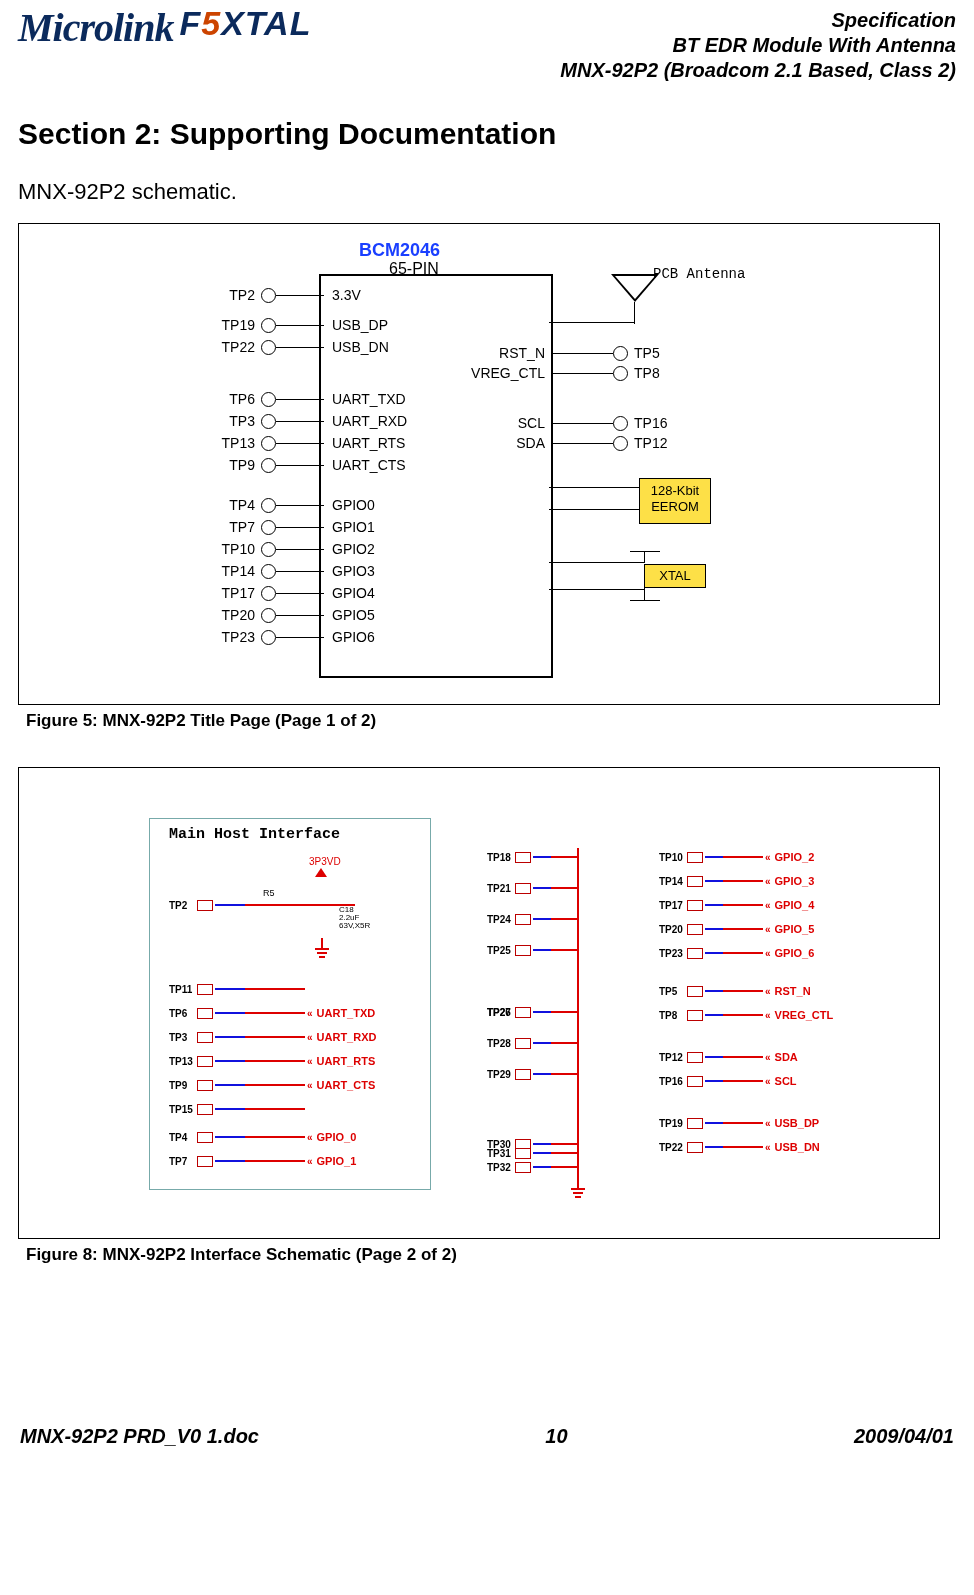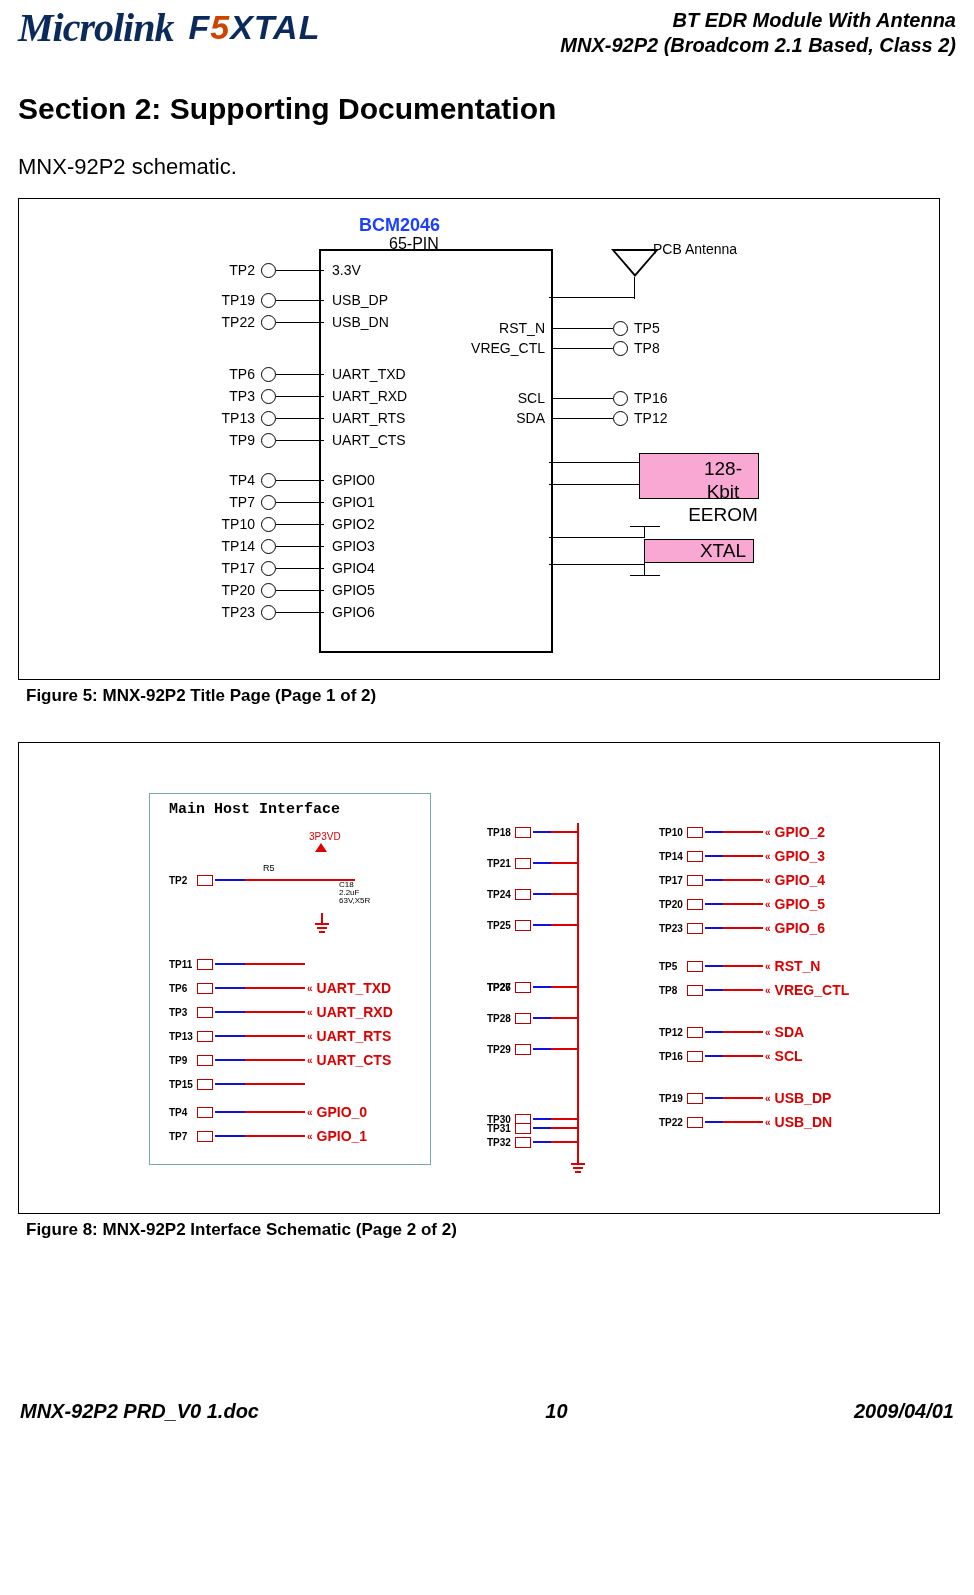--- a/index.html
+++ b/index.html
@@ -14,22 +14,22 @@
     padding: 0 18px 30px 18px;
   }
   .header {
     display: flex;
     align-items: flex-start;
     justify-content: space-between;
     padding-top: 4px;
   }
   .logo-block {
     display: flex;
-    align-items: center;
-    gap: 15px;
+    align-items: flex-start;
+    gap: 6px;
   }
   .logo-microlink {
     font-family: "Comic Sans MS", cursive;
     font-size: 40px;
     font-weight: bold;
     font-style: italic;
     color: #0b2a5c;
     letter-spacing: -1px;
   }
   .logo-foxlink {
@@ -124,29 +124,28 @@
   }
   .ant-tri::after{
     content:"";
     position:absolute;
     left:-20px; top:-26px;
     width:0;height:0;
     border-left:20px solid transparent;
     border-right:20px solid transparent;
     border-top:23px solid #fff;
   }
-  .ant-label { position: absolute; left: 634px; top: 42px; font-size: 14px; }
+  .ant-label { position: absolute; left: 634px; top: 42px; font-size: 14px; font-family: Liberation Mono, monospace; }
   .wire-v { width: 0; border-left: 1.5px solid #000; position: absolute; }
   .box {
     position: absolute;
     border: 1.5px solid #000;
-    font-size: 19px;
+    font-size: 13px;
     text-align: center;
-    background: #f9a8d4;
-    padding-left: 48px;
+    background: #fde047;
   }
   
   .sch2-title {
     position:absolute; left:150px; top:58px;
     font-family: "Courier New", monospace; font-weight:bold; font-size:15px;
   }
   .sub-box {
     position:absolute;
     border:1px solid #7aa;
     left: 130px; top: 50px;
@@ -160,21 +159,21 @@
     font-weight:bold;
     height:18px;
   }
   .pad {
     width:14px; height:9px;
     border:1px solid #b00; background:#fff;
     margin-right:2px;
   }
   .redwire { border-top:2px solid #d00; width:60px; height:0; }
   .bluewire { border-top:2px solid #11d; width:30px; height:0; }
-  .redlbl { color:#d00; font-size:14px; margin-left:4px; white-space:nowrap; }
+  .redlbl { color:#d00; font-size:11px; margin-left:4px; white-space:nowrap; }
   .arrows { color:#d00; font-size:10px; margin-left:2px; }
   .footer {
     display:flex;
     justify-content:space-between;
     font-style:italic;
     font-weight:bold;
     font-size:20px;
     margin-top: 160px;
     padding: 0 2px;
   }
@@ -185,20 +184,21 @@
 <div class="page">
 
   <div class="header">
     <div class="logo-block">
       <span class="logo-microlink">Microlink</span>
       <span class="logo-foxlink">
         <span>F</span><span class="f5">5</span><span>XTAL</span>
       </span>
     </div>
     <div class="hdr-right">
+      <div>Specification</div>
       <div>BT EDR Module With Antenna</div>
       <div>MNX-92P2 (Broadcom 2.1  Based, Class 2)</div>
     </div>
   </div>
 
   <h2 class="section">Section 2: Supporting Documentation</h2>
 
   <div class="subhead">MNX-92P2 schematic.</div>
 
   <div class="figbox sch1">

